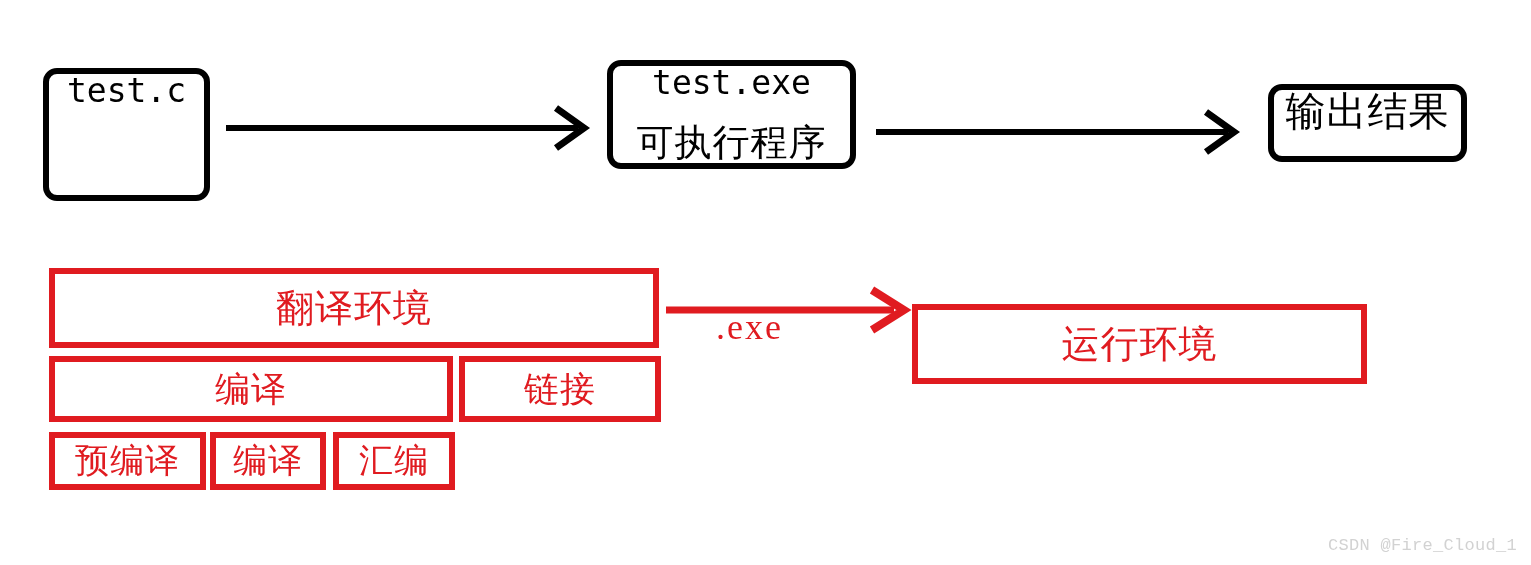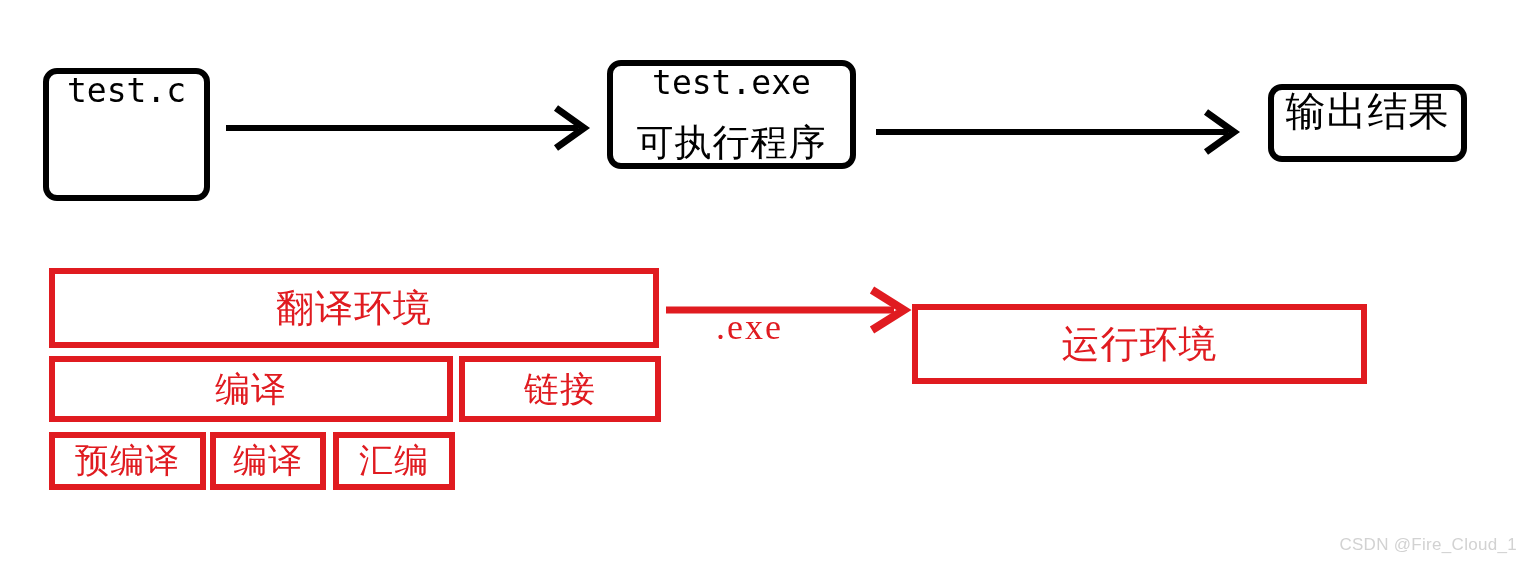--- a/index.html
+++ b/index.html
@@ -96,21 +96,21 @@
     white-space: nowrap;
     margin-top: 44px;
   }
 
   
   #watermark {
     position: absolute;
     right: 14px;
     bottom: 10px;
     color: #d2d2d2;
-    font-family: Liberation Sans, sans-serif;
+    font-family: Liberation Mono, monospace;
     font-size: 17px;
     letter-spacing: 0.3px;
     white-space: nowrap;
   }
 </style>
 </head>
 <body>
 
 <div id="canvas">
 

